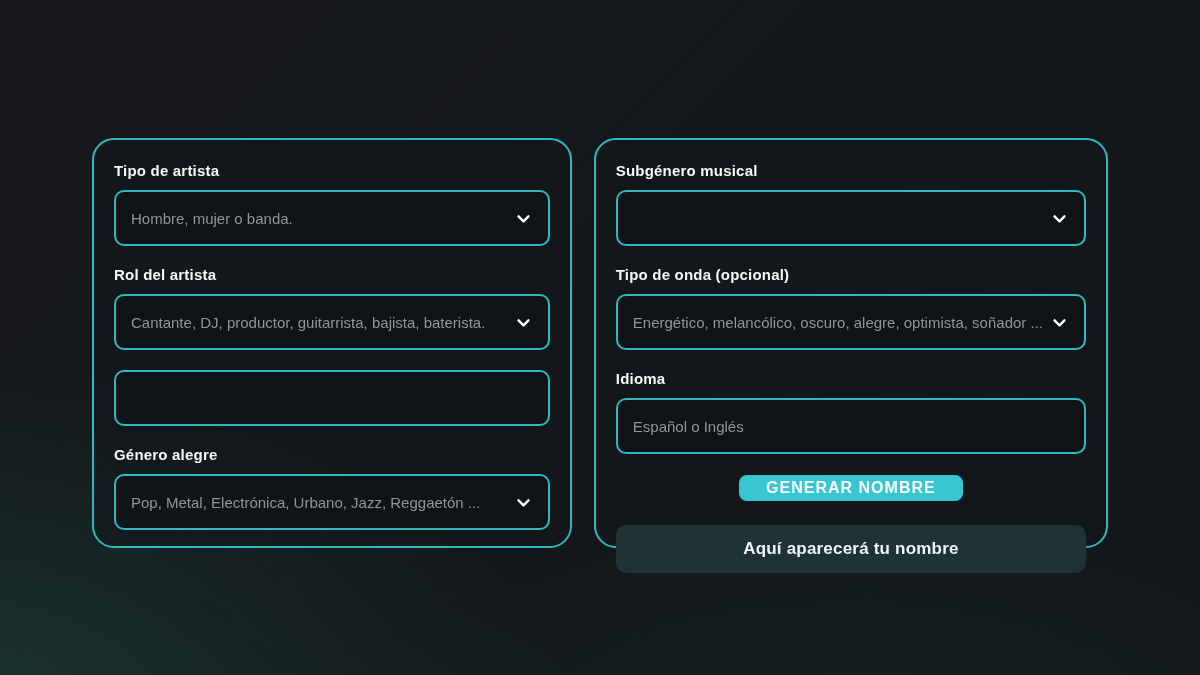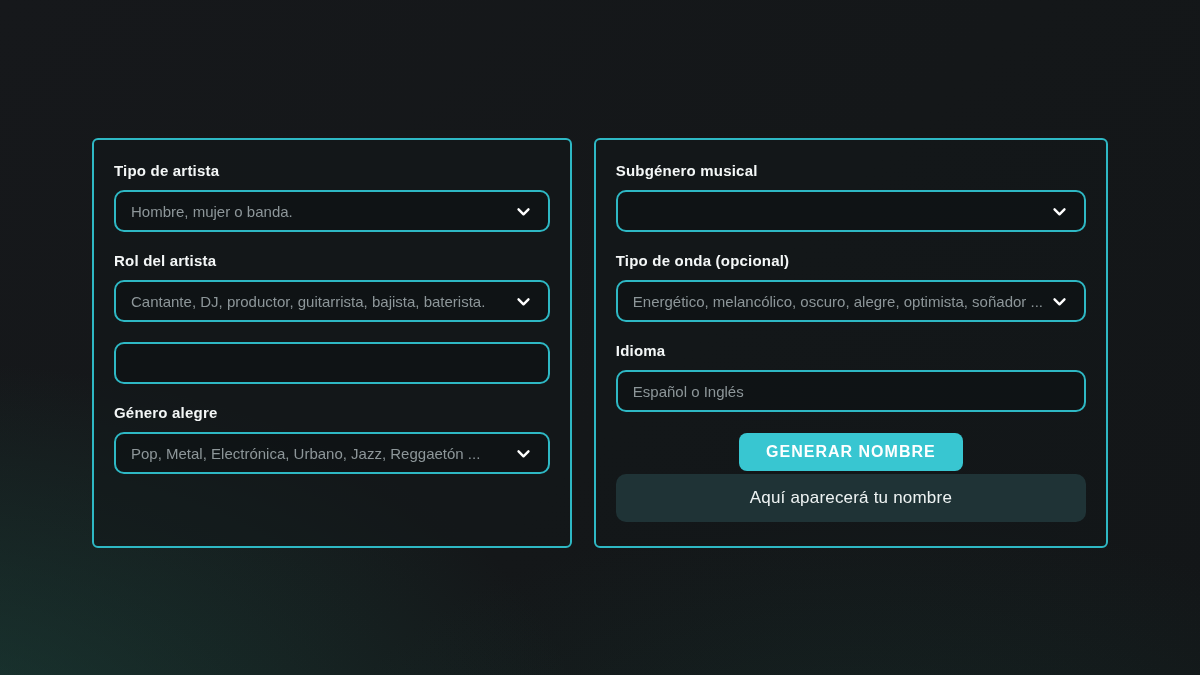--- a/index.html
+++ b/index.html
@@ -25,34 +25,34 @@
   .panels{
     position:absolute;
     left:92px; top:138px;
     width:1016px; height:410px;
     display:flex; gap:22px;
   }
   .panel{
     flex:1;
     background:var(--panel-bg);
     border:2px solid var(--accent-border);
-    border-radius:6px;
+    border-radius:22px;
     padding:22px 20px 18px 20px;
   }
   .field{margin-bottom:20px;}
   .field-label{
     color:var(--label-color);
     font-size:15px;
     font-weight:700;
     letter-spacing:0.2px;
     margin-bottom:11px;
   }
   .select,.text-input{
     width:100%;
-    height:42px;
+    height:56px;
     background:var(--field-bg);
     border:2px solid var(--accent-border);
     border-radius:10px;
     display:flex;
     align-items:center;
     padding:0 16px 0 15px;
     cursor:pointer;
   }
   .select .ph{
     flex:1;
@@ -65,43 +65,43 @@
   .text-input{
     color:#0ea5e9;
     font-size:15px;
     font-family:"Liberation Sans", sans-serif;
     outline:none;
     cursor:text;
   }
   .text-input::placeholder{color:var(--placeholder-color);opacity:1;}
   .generate-btn{
     display:block;
-    margin:21px auto 3px auto;
-    height:38px;
+    margin:21px auto 24px auto;
+    height:26px;
     padding:0 27px;
     background:var(--button-bg);
     border:none;
     border-radius:8px;
     color:#ffffff;
     font-family:"Liberation Sans", sans-serif;
     font-size:16px;
     font-weight:700;
     letter-spacing:1px;
     cursor:pointer;
   }
   .result-box{
     height:48px;
     background:var(--result-bg);
     border-radius:10px;
     display:flex;
     align-items:center;
     justify-content:center;
     color:#eef3f3;
     font-size:17px;
-    font-weight:400;
+    font-weight:700;
     letter-spacing:0.2px;
   }
 </style>
 </head>
 <body>
 
 <div class="panels">
 
   <div class="panel">
 

